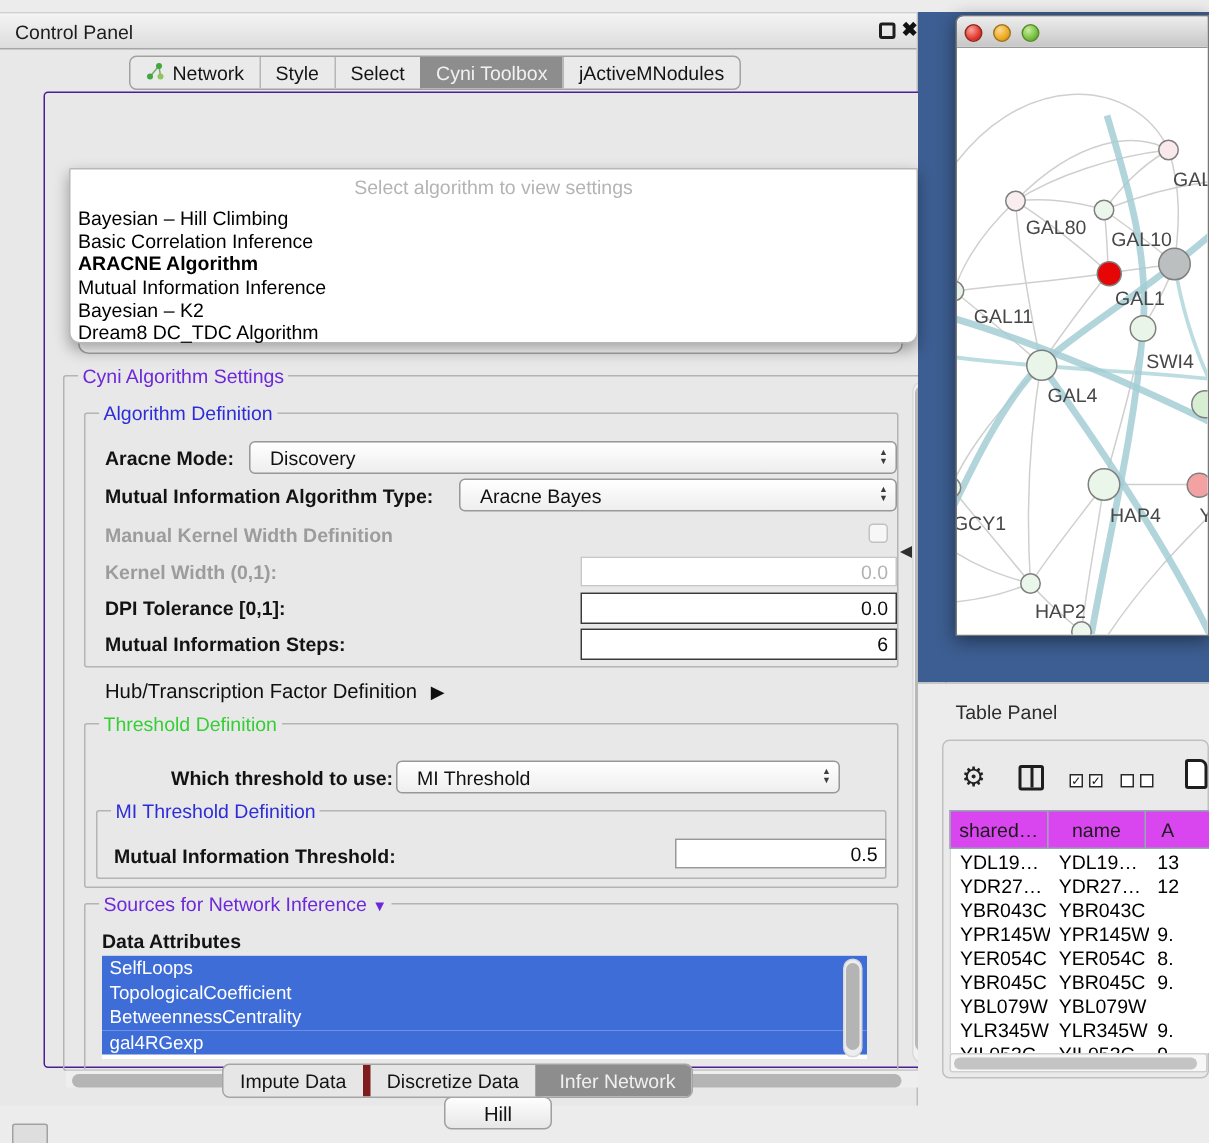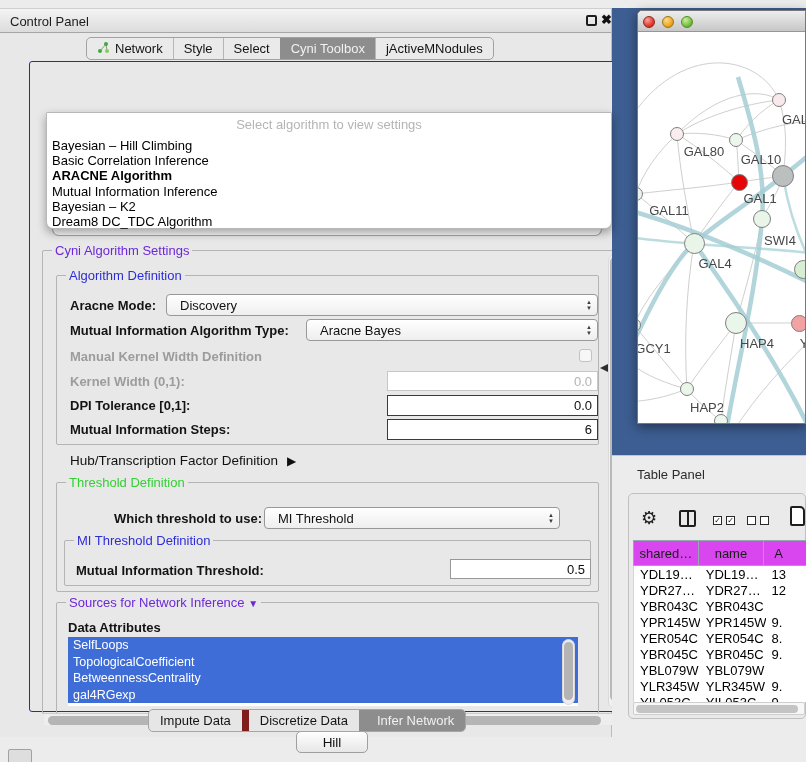--- a/index.html
+++ b/index.html
@@ -63,21 +63,21 @@
 
   
   #v-scroll { left:578px; top:192px; width:14px; height:455px; background:#f1f1f1; border:1px solid #dadada; border-radius:7px; }
   #v-thumb { left:1px; top:2px; width:10px; height:444px; background:#b9b9b9; border-radius:6px; }
   #h-scroll { left:14px; top:651px; width:581px; height:12px; background:#eeeeee; border-top:1px solid #cccccc; }
   #h-thumb { left:4px; top:1.5px; width:553px; height:9px; background:#b5b5b5; border-radius:5px; }
 
   #apply-btn { left:266px; top:669px; width:72px; height:22px; border:1px solid #9f9f9f; border-radius:5px; background:linear-gradient(#fefefe,#e7e7e7); font-size:13.5px; display:flex; align-items:center; justify-content:center; color:#111; }
 
   #bottom-tabs { left:148px; top:700px; height:23px; display:flex; border:1px solid #a5a5a5; border-radius:5px; background:#e6e6e6; overflow:hidden; }
-  .btab { display:flex; align-items:center; padding:0 11px; font-size:13px; color:#141414; border-left:7px solid #7f1d1d; white-space:nowrap; }
+  .btab { display:flex; align-items:center; padding:0 11px; font-size:13px; color:#141414; border-left:5px solid #7f1d1d; white-space:nowrap; }
   .btab:first-child { border-left:none; }
   .btab.sel { background:#8d8d8d; color:#f0f0f0; border-left-color:#8d8d8d; }
 
   #corner-btn { left:8px; top:749px; width:24px; height:16px; border:1px solid #a2a2a2; border-radius:2px; background:#dedede; }
 
   
   #desktop { left:612px; top:8px; width:194px; height:447px; background:#3d5e92; }
   #net-window { left:637px; top:10px; width:169px; height:414px; border:1px solid #787878; border-radius:5px 0 0 0; box-shadow:0 3px 12px rgba(0,0,0,.45); background:#fff; }
   #net-titlebar { left:0; top:0; width:100%; height:21px; background:linear-gradient(#ededed,#c7c7c7); border-bottom:1px solid #979797; border-radius:5px 0 0 0; }
   .light { position:absolute; top:5px; width:12px; height:12px; border-radius:50%; }

